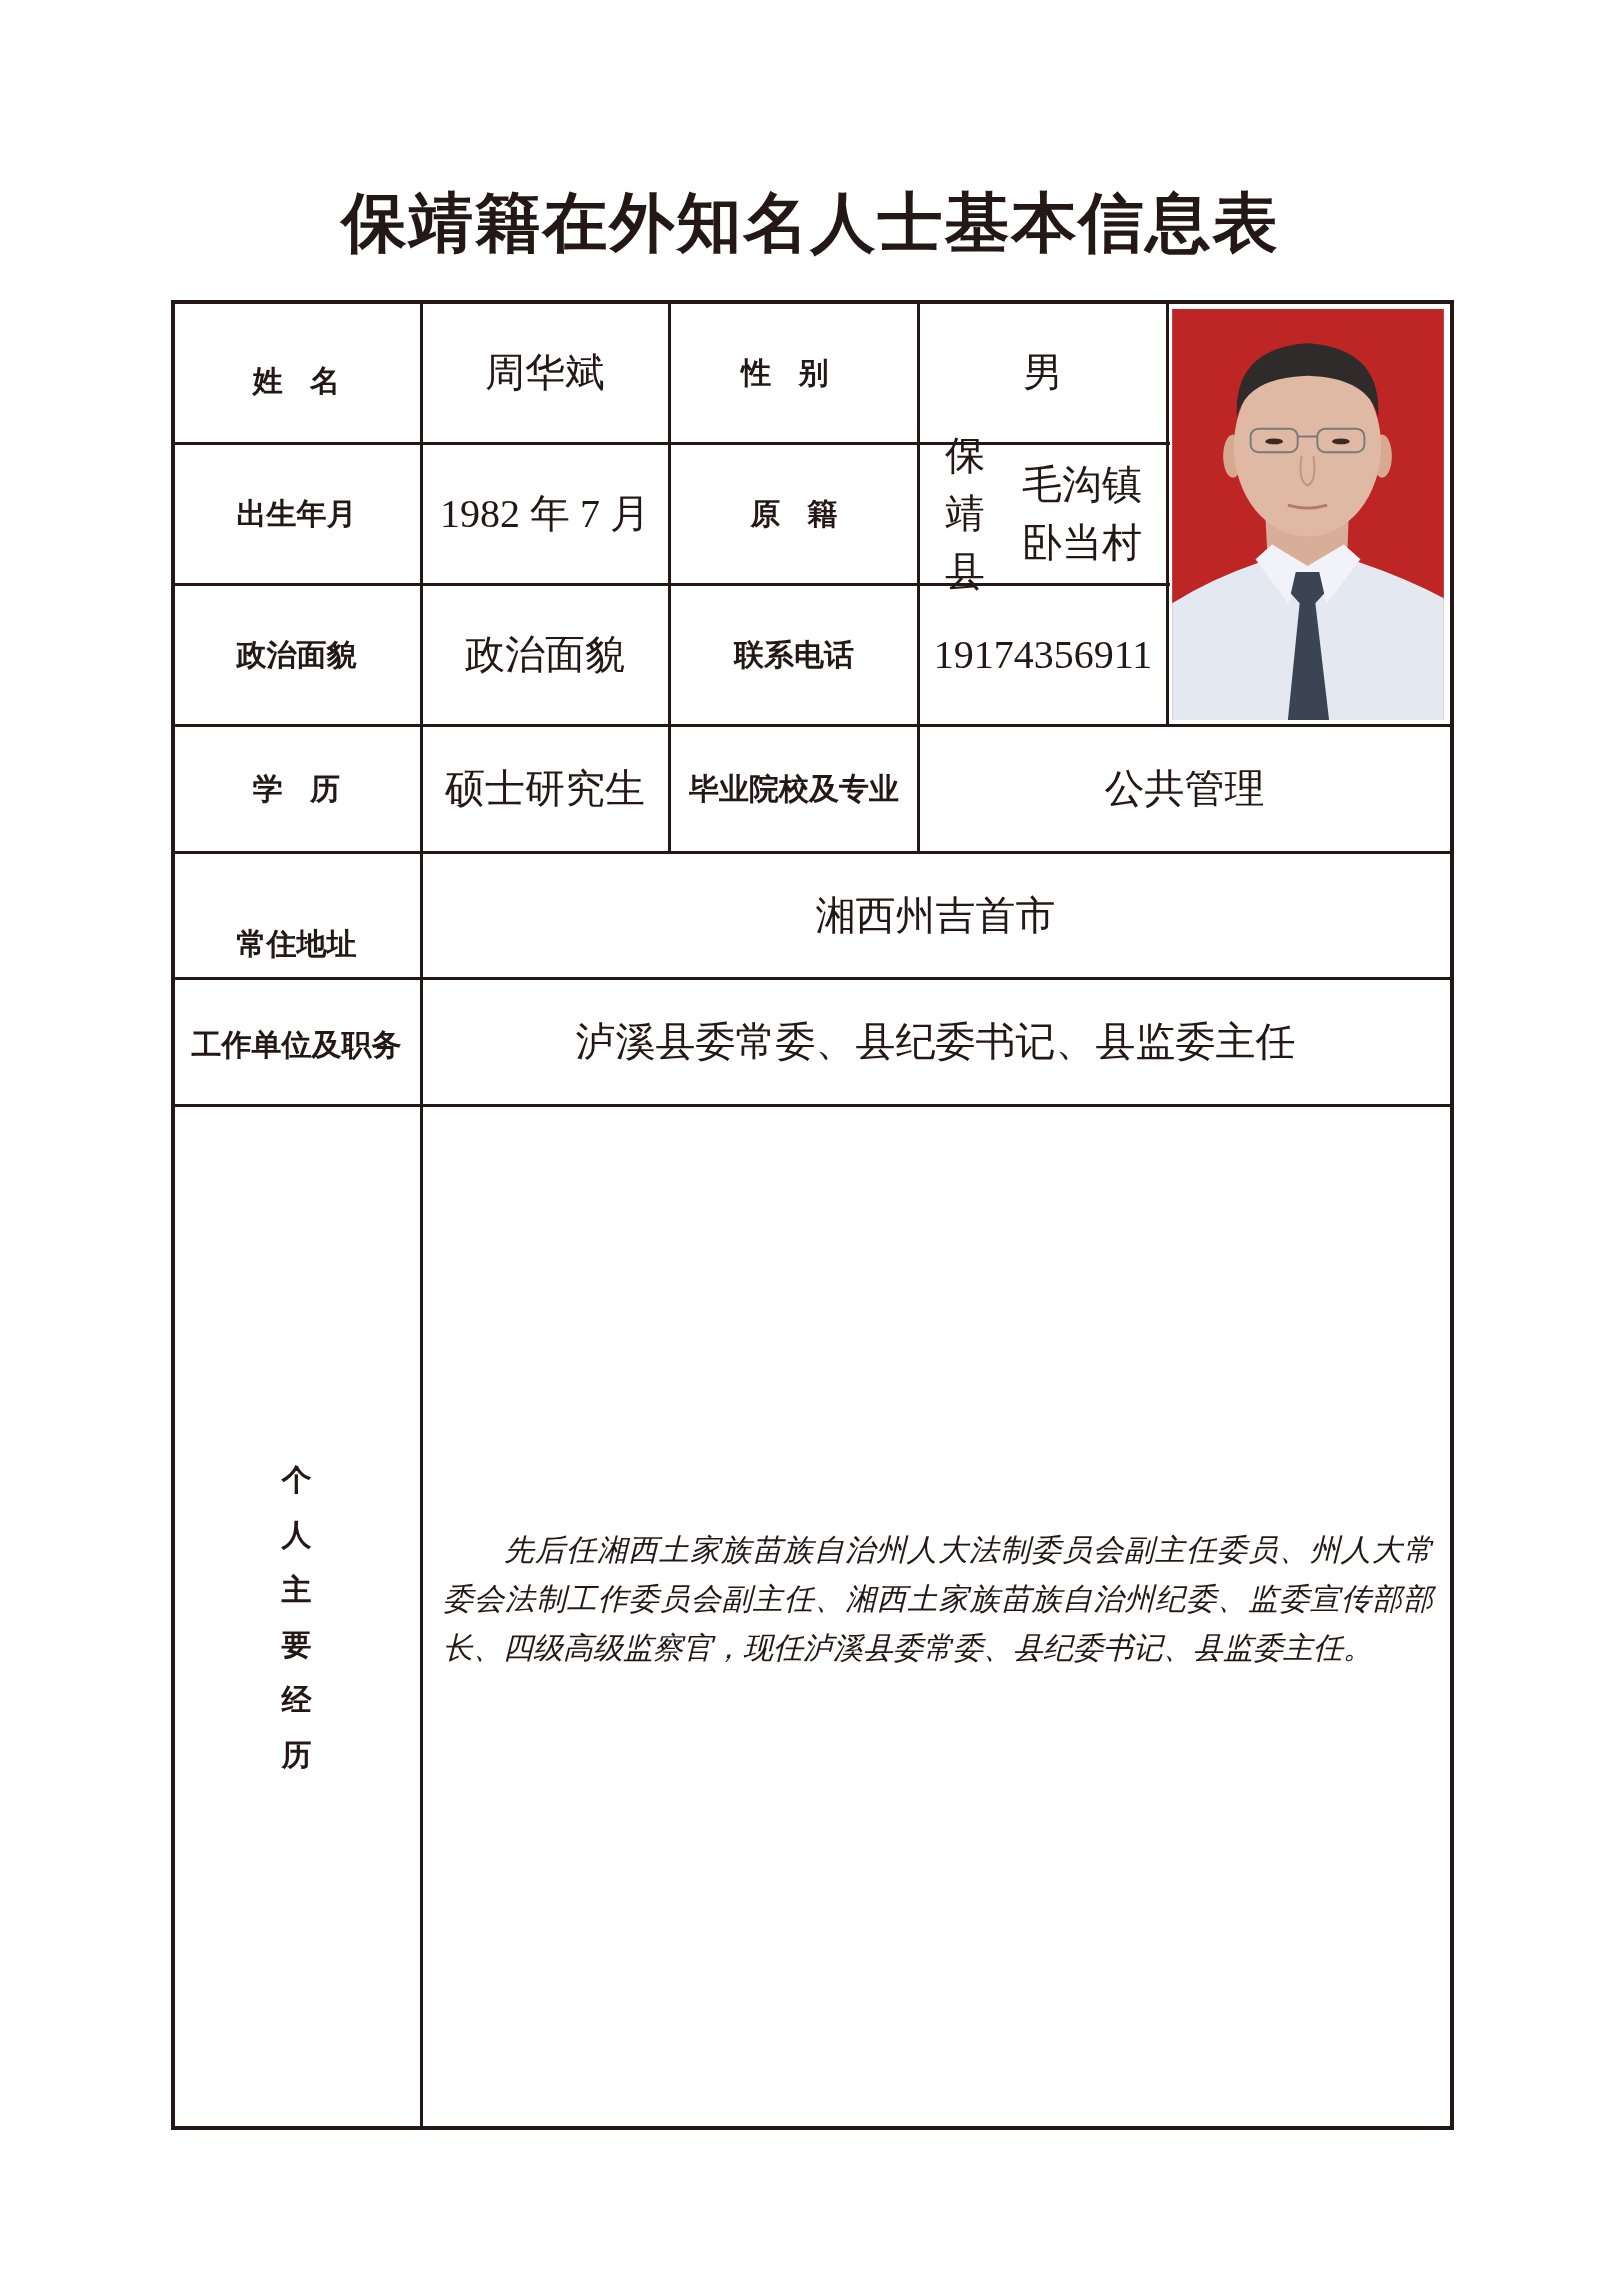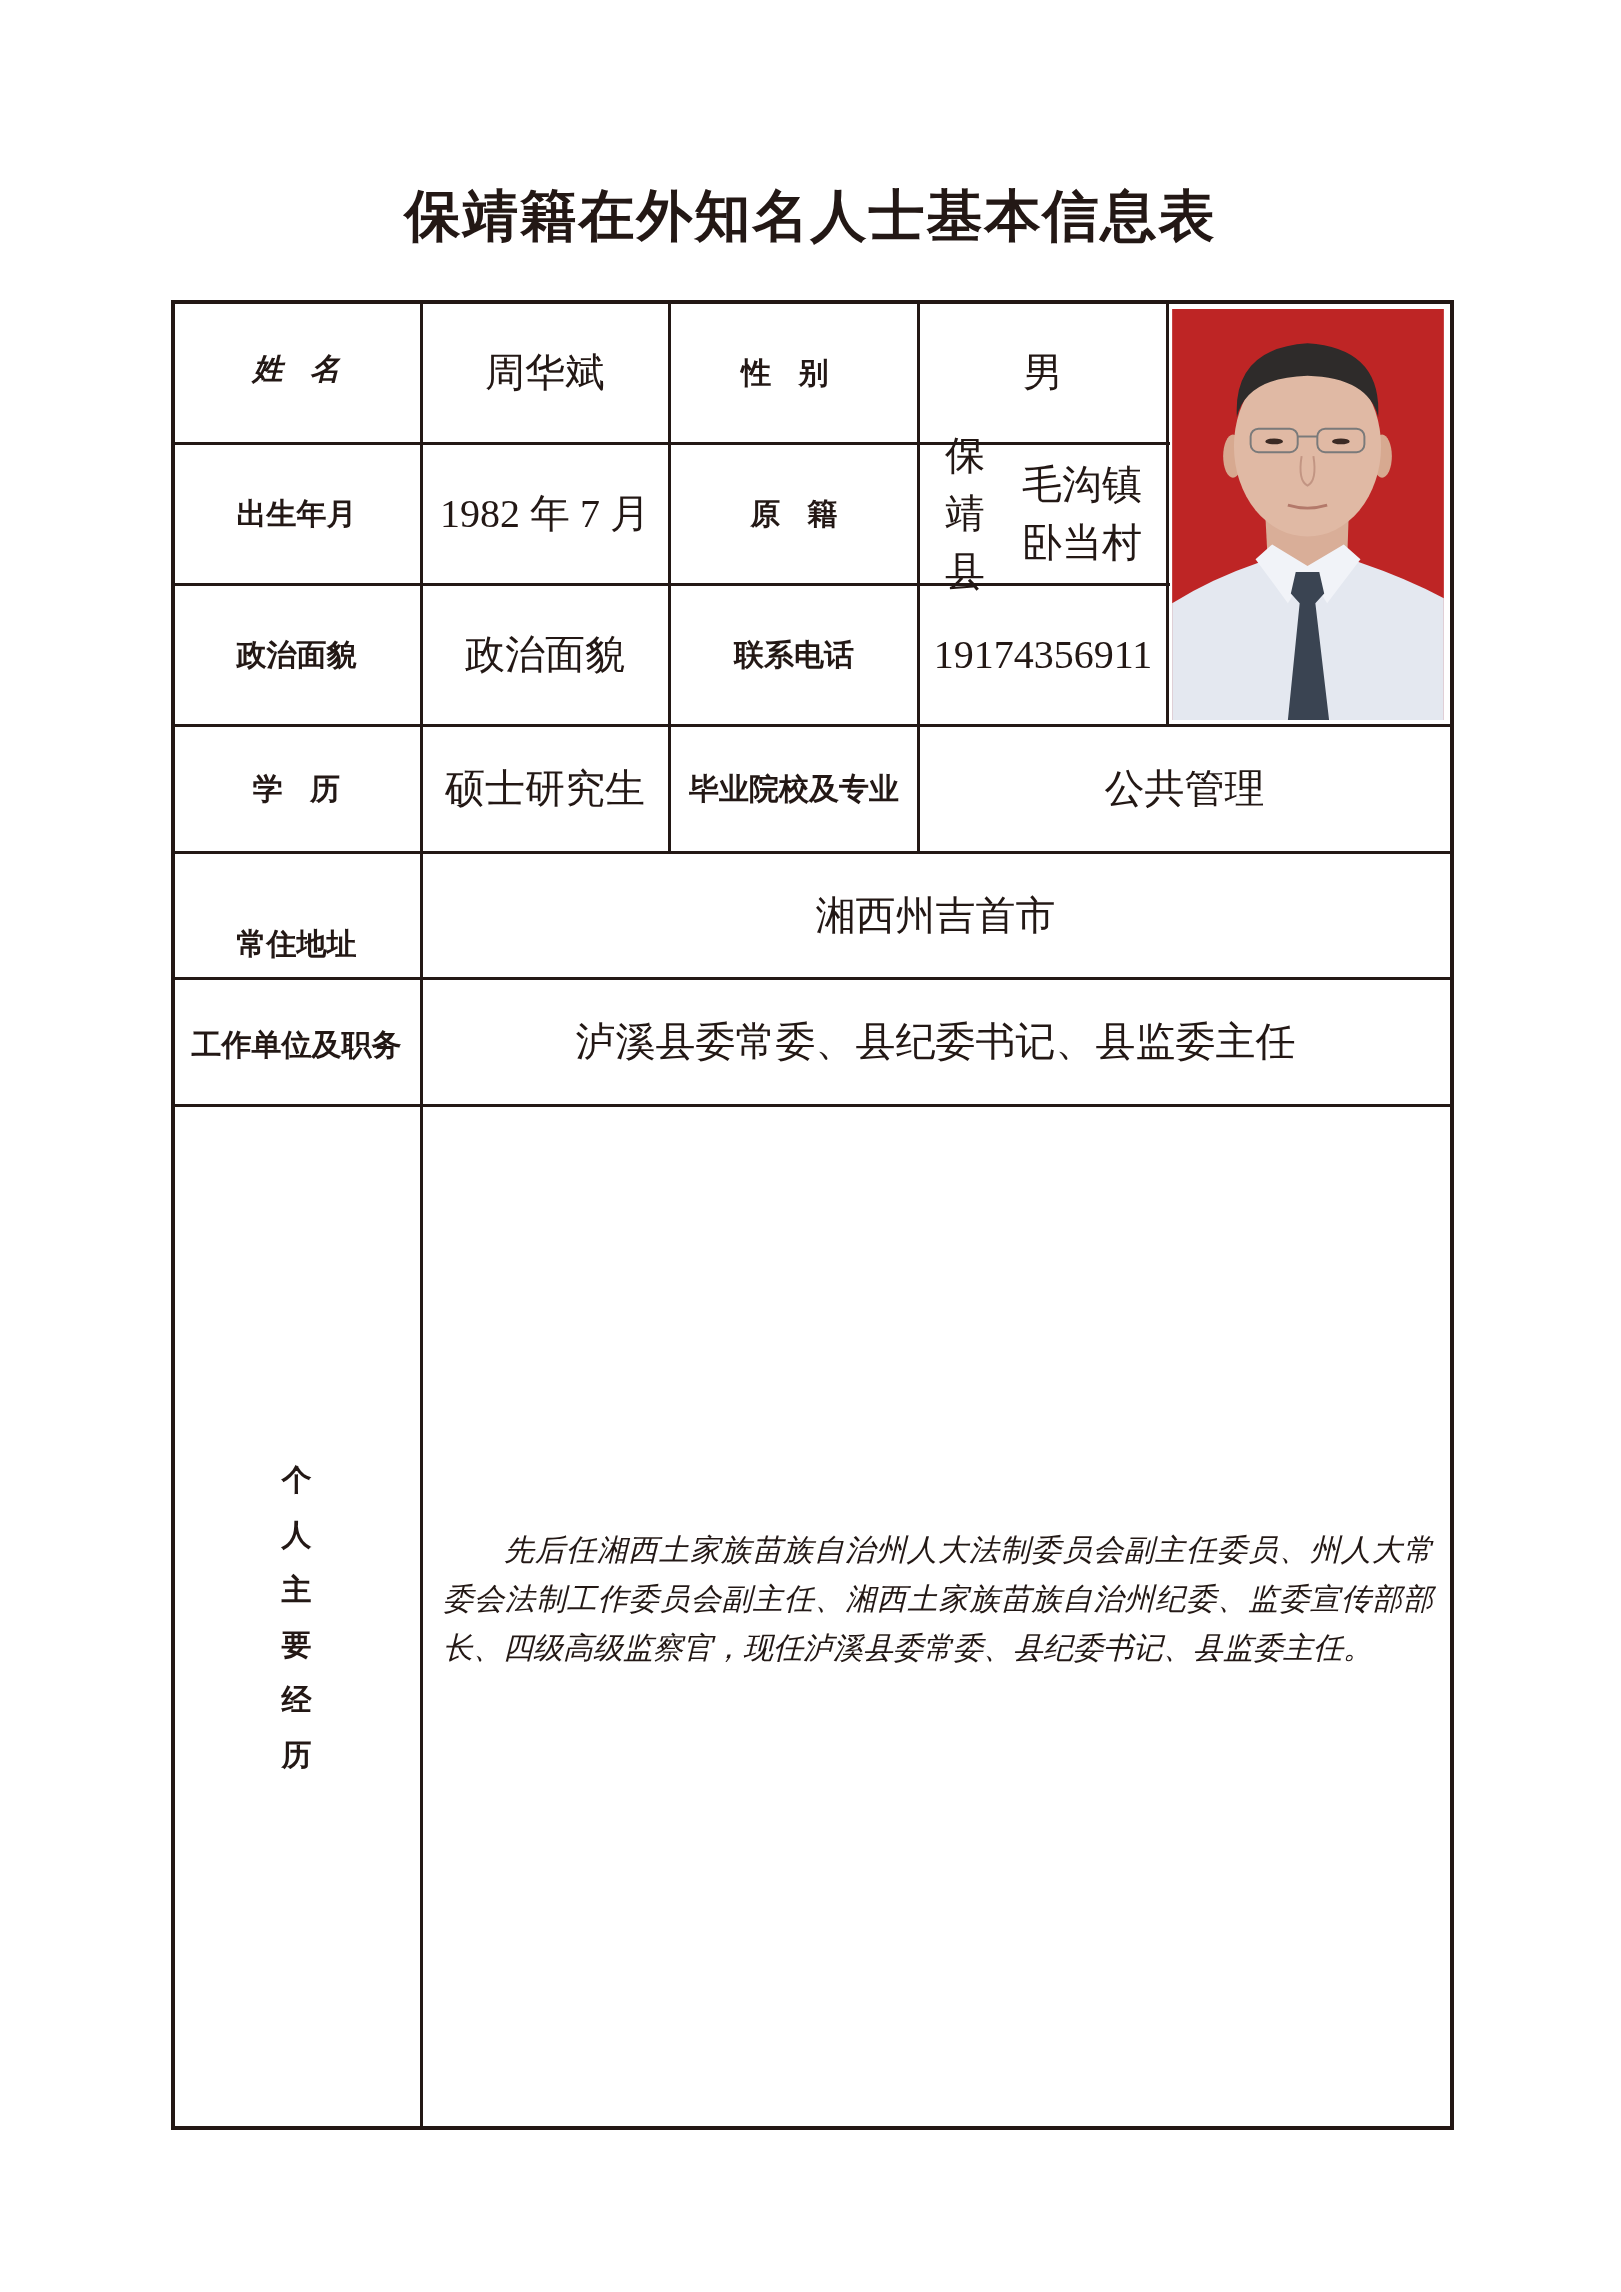--- a/index.html
+++ b/index.html
@@ -1,19 +1,19 @@
 <!DOCTYPE html>
 <html><head>
 <meta charset="utf-8">
 <style>
   html, body { margin:0; padding:0; background:#ffffff; }
   body { width:1621px; height:2293px; position:relative; overflow:hidden;
          font-family:"DejaVu Serif","Liberation Serif",serif; color:#231815; }
   .title { position:absolute; left:0; top:179px; width:1621px; text-align:center;
-           font-size:56px; font-weight:bold; letter-spacing:2px;
+           font-size:65px; font-weight:bold; letter-spacing:2px;
            font-family:"DejaVu Serif","Liberation Serif",serif; }
   .line { position:absolute; background:#231815; }
   .cell { position:absolute; display:flex; align-items:center; justify-content:center;
           text-align:center; box-sizing:border-box; padding:0 5.9px; line-height:1.45; }
   .label { font-family:"DejaVu Sans","Liberation Sans",sans-serif; font-weight:bold; font-size:30px; }
   .value { font-family:Liberation Serif, serif; font-size:40px; }
   .spaced { letter-spacing:27.4px; padding-left:33px; }
   .vlabel { flex-direction:column; }
   .vlabel span { display:block; font-size:30px; line-height:55px; }
   .bio { position:absolute; left:443px; top:1525px; width:990px;
@@ -39,21 +39,21 @@
   <div class="line" style="left:171px;top:724px;width:1283px;height:2.9px;"></div>
   <div class="line" style="left:171px;top:851px;width:1283px;height:2.9px;"></div>
   <div class="line" style="left:171px;top:977px;width:1283px;height:2.9px;"></div>
   <div class="line" style="left:171px;top:1104px;width:1283px;height:2.9px;"></div>
 
   <div class="line" style="left:420px;top:300px;width:2.9px;height:1830px;"></div>
   <div class="line" style="left:668px;top:300px;width:2.9px;height:553px;"></div>
   <div class="line" style="left:917px;top:300px;width:2.9px;height:553px;"></div>
   <div class="line" style="left:1166px;top:300px;width:2.9px;height:426px;"></div>
 
-  <div class="cell label spaced" style="left:174px;top:304px;width:245px;height:129px;font-style:italic;">姓名</div>
+  <div class="cell label spaced" style="left:174px;top:316px;width:245px;height:129px;">姓名</div>
   <div class="cell value" style="left:422px;top:304px;width:246px;height:138px;">周华斌</div>
   <div class="cell label spaced" style="left:671px;top:304px;width:246px;height:138px;padding-left:15px;">性别</div>
   <div class="cell value" style="left:920px;top:304px;width:246px;height:138px;">男</div>
 
   <div class="cell label" style="left:174px;top:445px;width:245px;height:138px;">出生年月</div>
   <div class="cell value" style="left:422px;top:445px;width:246px;height:138px;">1982 年 7 月</div>
   <div class="cell label spaced" style="left:671px;top:445px;width:246px;height:138px;">原籍</div>
   <div class="cell value" style="left:920px;top:445px;width:246px;height:138px;flex-direction:row;">
     <span>保靖县</span>
     <span>毛沟镇卧当村</span>

